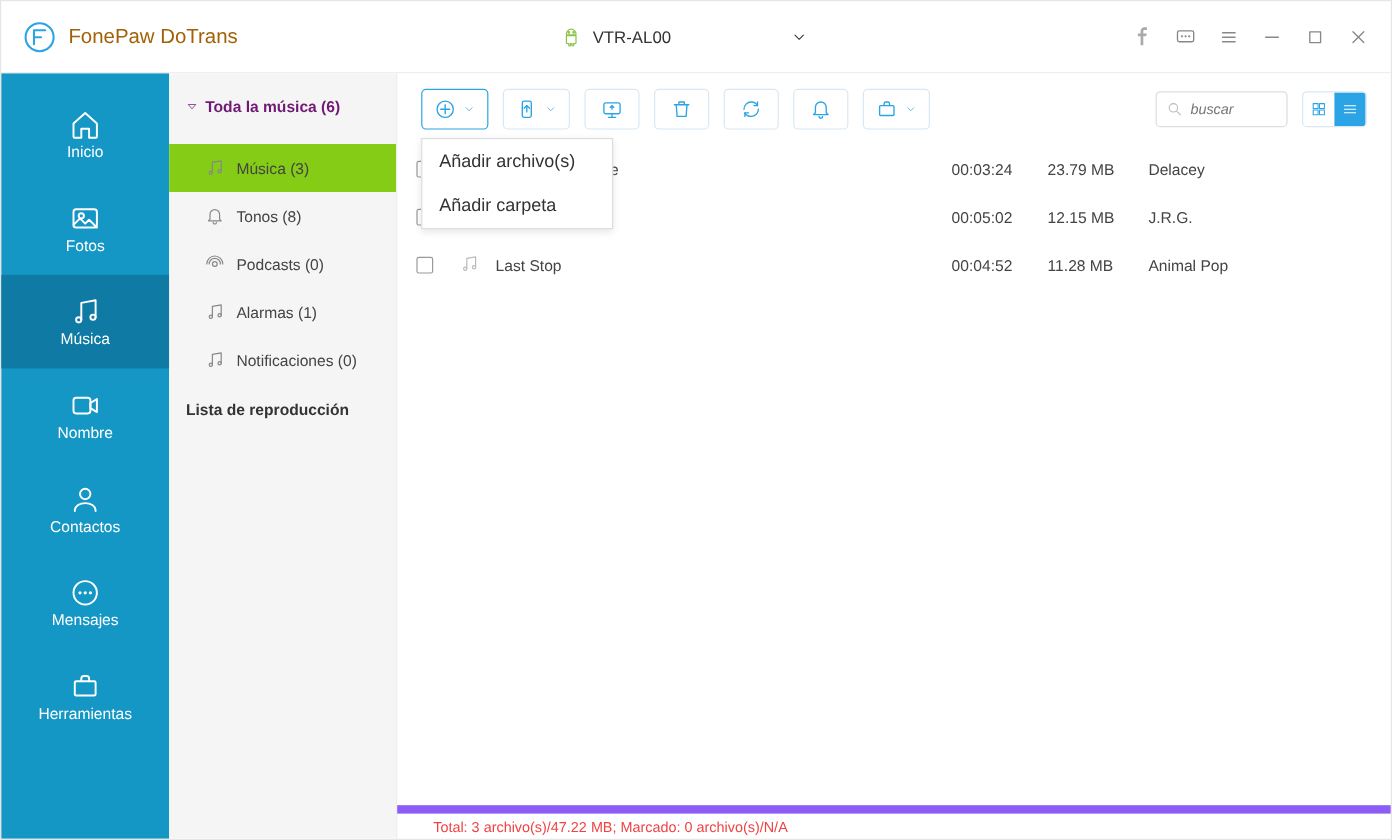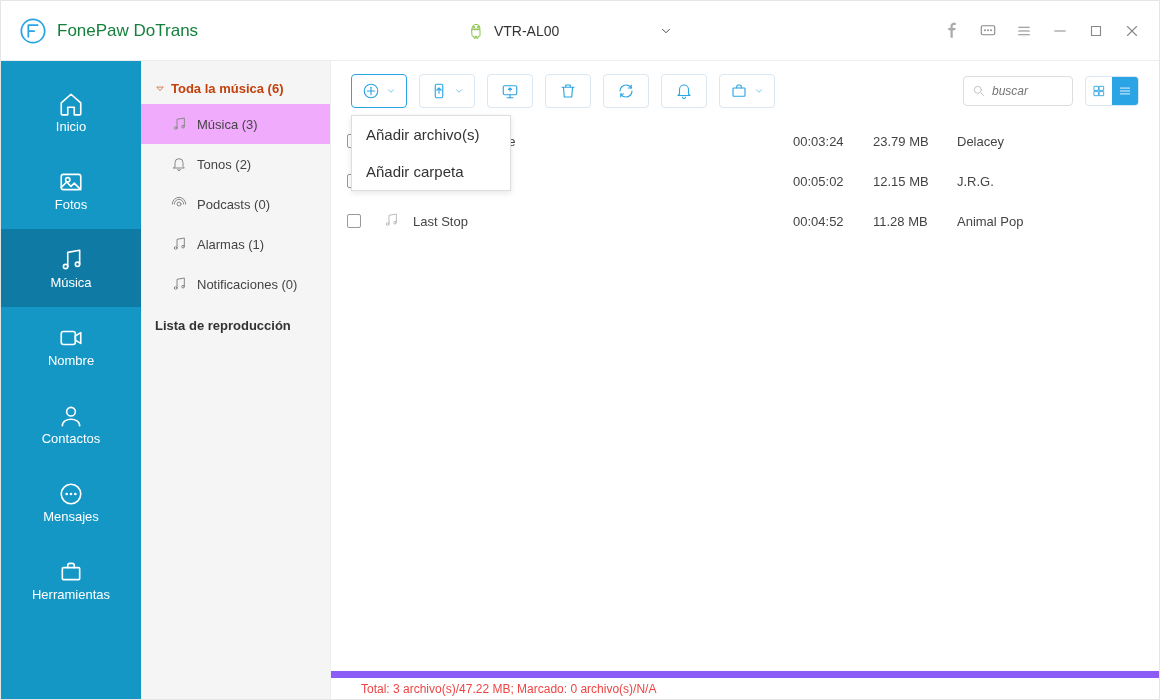--- a/index.html
+++ b/index.html
@@ -3,43 +3,43 @@
 <meta charset="utf-8">
 <style>
 * { margin: 0; padding: 0; box-sizing: border-box; font-family: -apple-system, "Segoe UI", Arial, sans-serif; }
 body { width: 1160px; height: 700px; background: #fff; overflow: hidden; }
 
 .app { display: flex; flex-direction: column; width: 100%; height: 100%; border: 1px solid #e5e5e5; }
 
 
 .titlebar { height: 60px; display: flex; align-items: center; padding: 0 18px; border-bottom: 1px solid #eee; }
 .titlebar .logo { width: 28px; height: 28px; }
-.titlebar .title { color: #15803d; font-size: 17px; margin-left: 10px; font-weight: 500; }
+.titlebar .title { color: #a16207; font-size: 17px; margin-left: 10px; font-weight: 500; }
 .device-sel { margin-left: auto; display: flex; align-items: center; gap: 10px; cursor: pointer; }
 .device-sel .android-icon { width: 16px; height: 16px; color: #8bc34a; }
 .device-sel .name { font-size: 14px; color: #333; }
 .device-sel .chev { margin-left: 90px; width: 14px; height: 14px; color: #333; }
 .win-actions { margin-left: auto; display: flex; align-items: center; gap: 18px; }
 .win-actions .ico { width: 18px; height: 18px; color: #888; cursor: pointer; display:flex; align-items:center; justify-content:center; }
 
 
 .body { flex: 1; display: flex; overflow: hidden; }
 
 
 .nav { width: 140px; background: #1597c6; display: flex; flex-direction: column; padding-top: 12px; }
 .nav-item { display: flex; flex-direction: column; align-items: center; justify-content: center; height: 78px; color: #fff; cursor: pointer; font-size: 13px; gap: 2px; }
 .nav-item.active { background: #0f7aa3; }
 .nav-item svg { width: 26px; height: 26px; }
 
 
 .cats { width: 190px; background: #f5f5f5; border-right: 1px solid #eee; padding-top: 14px; }
-.cats .header { font-weight: 700; font-size: 13px; color: #c2410c; padding: 6px 14px 8px; display:flex; align-items:center; gap:6px; }
+.cats .header { font-weight: 700; font-size: 13px; color: #701a75; padding: 6px 14px 24px; display:flex; align-items:center; gap:6px; }
 .cats .header .tri { width: 10px; height: 10px; }
 .cat-item { display: flex; align-items: center; gap: 10px; padding: 12px 20px 12px 30px; font-size: 13px; color: #444; cursor: pointer; }
-.cat-item.selected { background: #f0abfc; }
+.cat-item.selected { background: #84cc16; }
 .cat-item svg { width: 16px; height: 16px; color: #888; }
 .cats .playlist-hdr { font-weight: 700; font-size: 13px; padding: 14px; color: #333; }
 
 
 .main { flex: 1; display: flex; flex-direction: column; position: relative; }
 
 
 .toolbar { height: 60px; display: flex; align-items: center; padding: 0 20px; gap: 12px; }
 .tb-btn { height: 34px; min-width: 46px; border: 1px solid #d9e8f2; border-radius: 4px; background: #fff; display: flex; align-items: center; justify-content: center; gap: 6px; cursor: pointer; padding: 0 10px; color: #2aa4e4; }
 .tb-btn.primary { border-color: #2aa4e4; }
@@ -206,21 +206,21 @@
             <circle cx="7" cy="18" r="2"></circle>
             <circle cx="18" cy="16" r="2"></circle>
           </svg>
         <span>Música (3)</span>
       </div>
       <div class="cat-item">
         <svg viewBox="0 0 24 24">
             <path d="M6 16V10a6 6 0 1112 0v6l2 2H4z"></path>
             <path d="M10 20a2 2 0 004 0"></path>
           </svg>
-        <span>Tonos (2)</span>
+        <span>Tonos (8)</span>
       </div>
       <div class="cat-item">
         <svg viewBox="0 0 24 24">
             <circle cx="12" cy="12" r="3"></circle>
             <path d="M5 12a7 7 0 0114 0M2 12a10 10 0 0120 0"></path>
           </svg>
         <span>Podcasts (0)</span>
       </div>
       <div class="cat-item">
         <svg viewBox="0 0 24 24">

